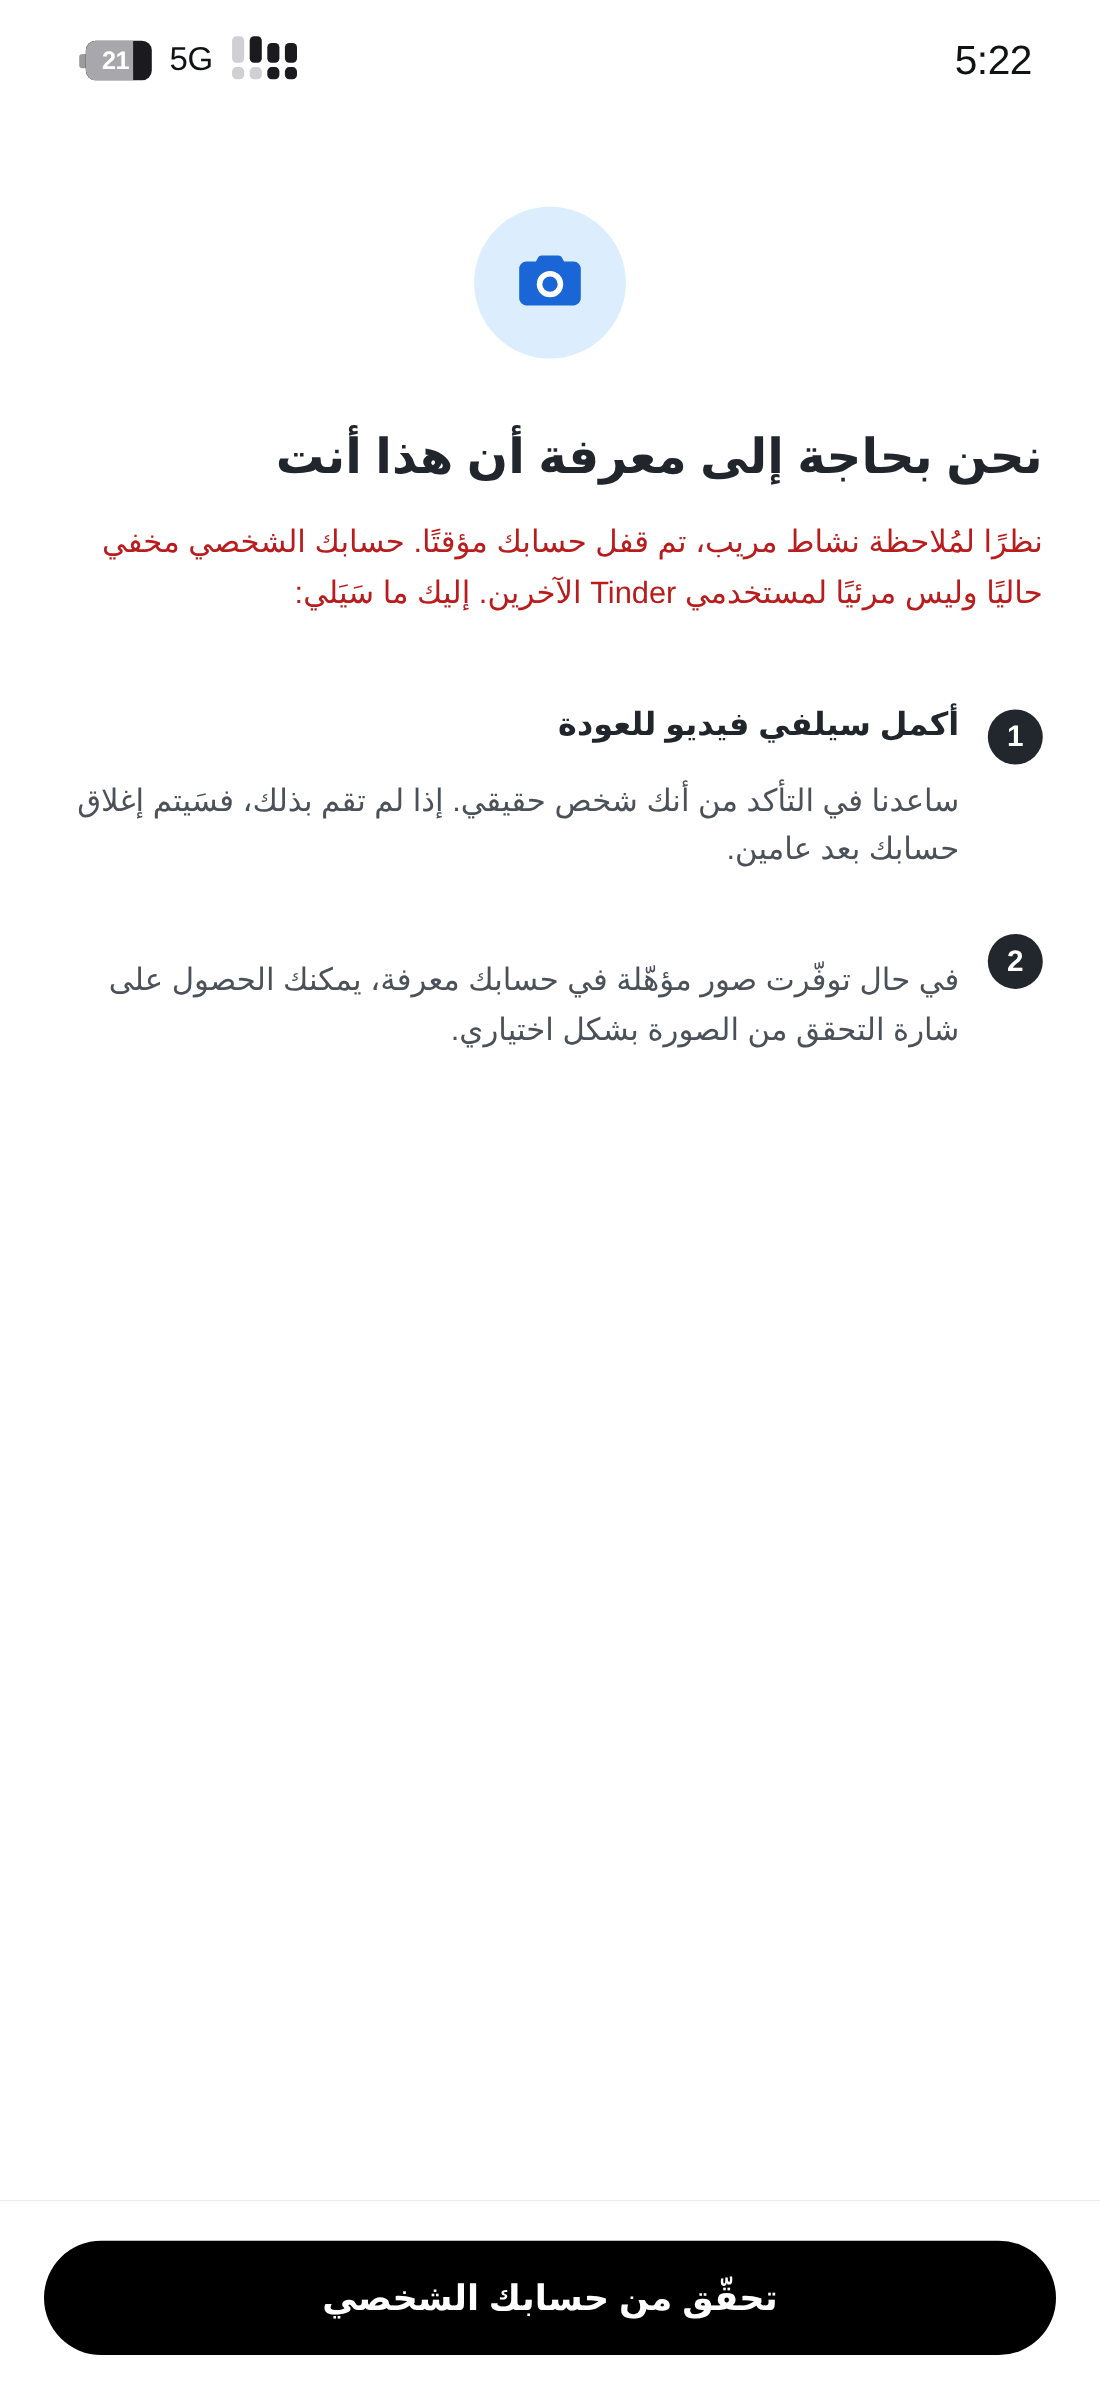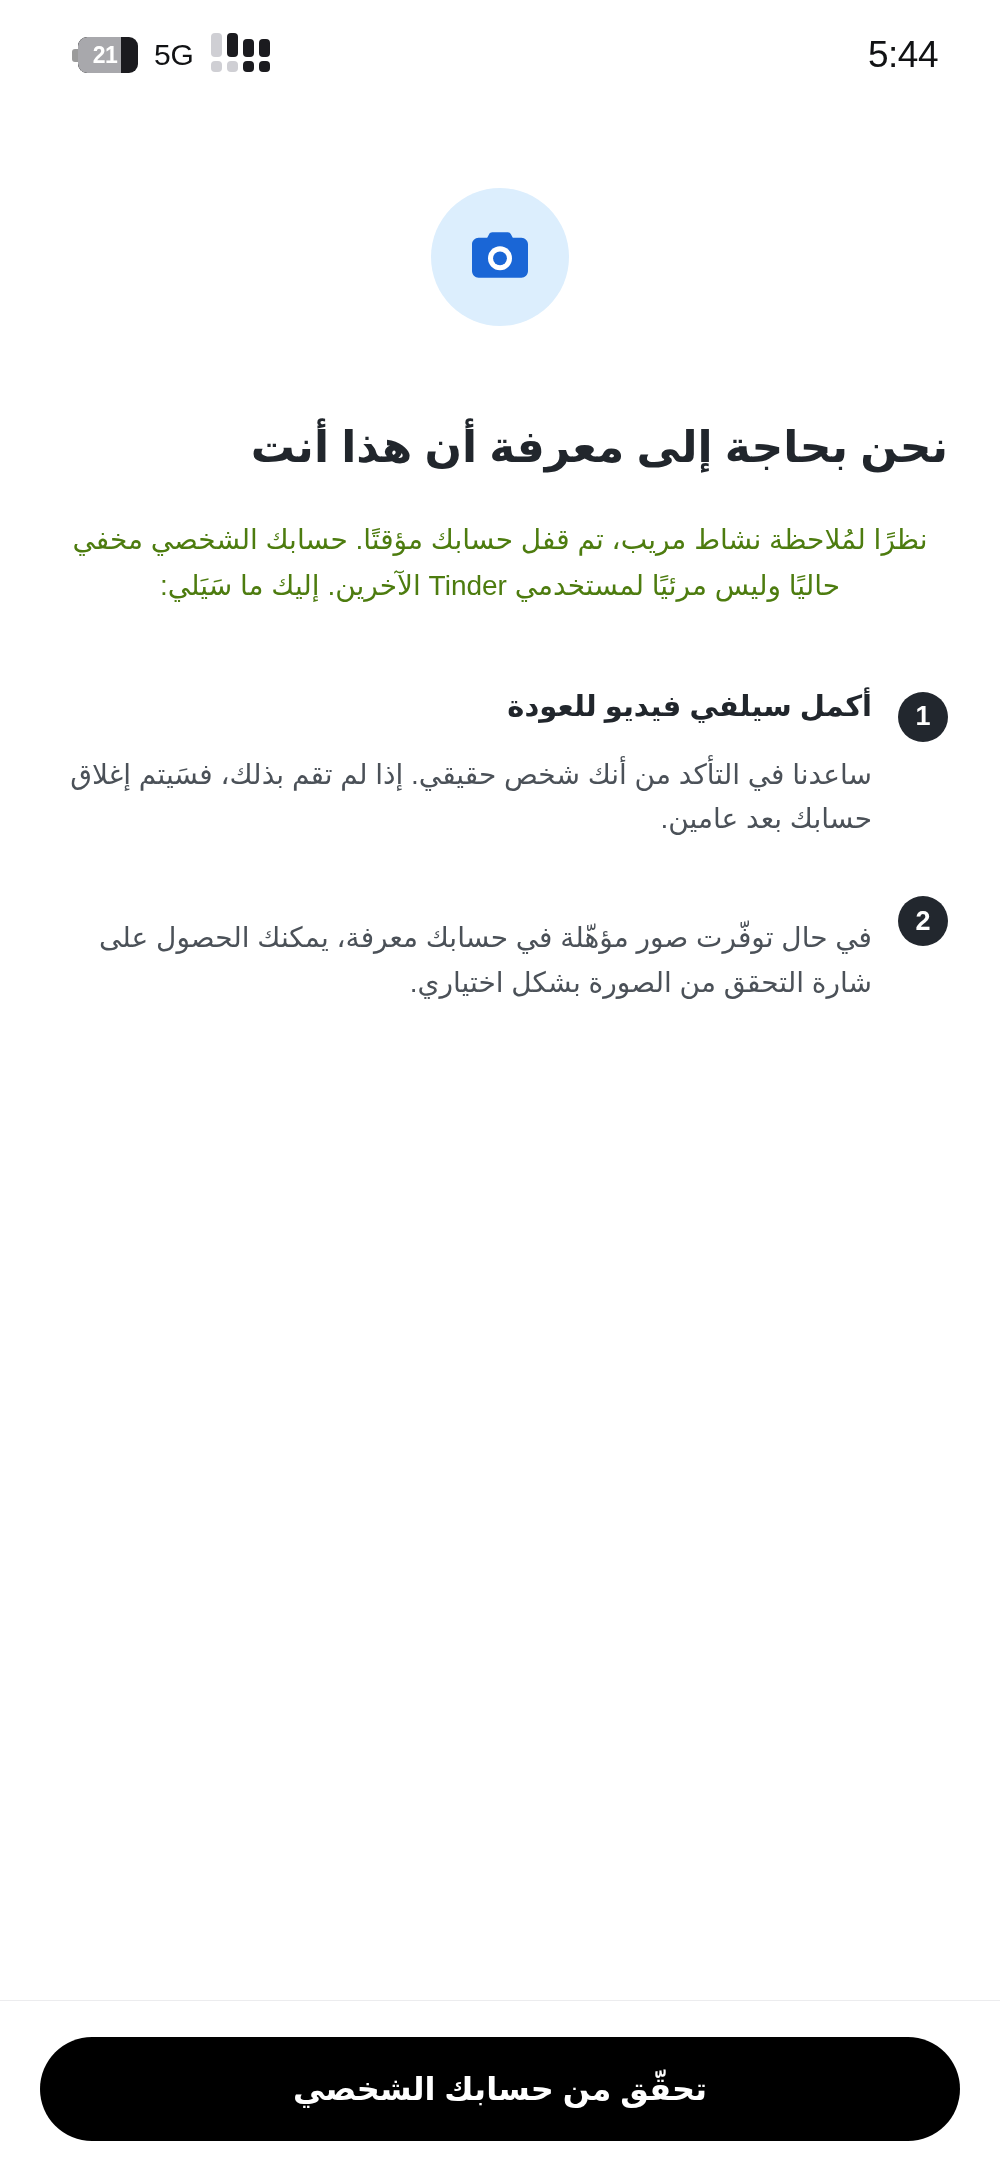--- a/index.html
+++ b/index.html
@@ -94,35 +94,35 @@
   }
   .icon-circle {
     width:138px; height:138px;
     border-radius:50%;
     background:#dceefd;
     display:flex; align-items:center; justify-content:center;
   }
   .cam-svg { width:64px; height:64px; display:block; }
 
   .heading {
-    margin-top:92px;
+    margin-top:61px;
     text-align:right;
     font-size:44px;
     font-weight:700;
     line-height:1.3;
     color:#21262c;
     letter-spacing:-0.2px;
   }
 
   .intro {
-    margin-top:42px;
-    text-align:center;
+    margin-top:26px;
+    text-align:right;
     font-size:28px;
     line-height:1.62;
-    color:#4d7c0f;
+    color:#b91c1c;
     font-weight:400;
   }
 
   .steps { margin-top:78px; }
 
   .step {
     display:flex;
     flex-direction:row;
     align-items:flex-start;
     gap:26px;
@@ -228,21 +228,21 @@
           <div class="sig-dot on"></div>
         </div>
         <div class="sig-col">
           <div class="sig-bar on" style="height:18px"></div>
           <div class="sig-dot on"></div>
         </div>
       </div>
 
     </div>
 
-    <div class="clock">5:44</div>
+    <div class="clock">5:22</div>
   </div>
 
   <div class="content">
 
     <div class="icon-wrap">
       <div class="icon-circle">
         <svg class="cam-svg" viewBox="0 0 48 48" aria-hidden="true">
           <path fill="#1a66d6" d="M18.2 5.5h11.6c1.0 0 1.9 0.55 2.37 1.43L33.6 9.5H40c2.76 0 5 2.24 5 5v20c0 2.76-2.24 5-5 5H8c-2.76 0-5-2.24-5-5v-20c0-2.76 2.24-5 5-5h6.4l1.43-2.57C16.3 6.05 17.2 5.5 18.2 5.5z"></path>
           <circle cx="24" cy="25" r="9" fill="#ffffff"></circle>
           <circle cx="24" cy="25" r="5.2" fill="#1a66d6"></circle>

